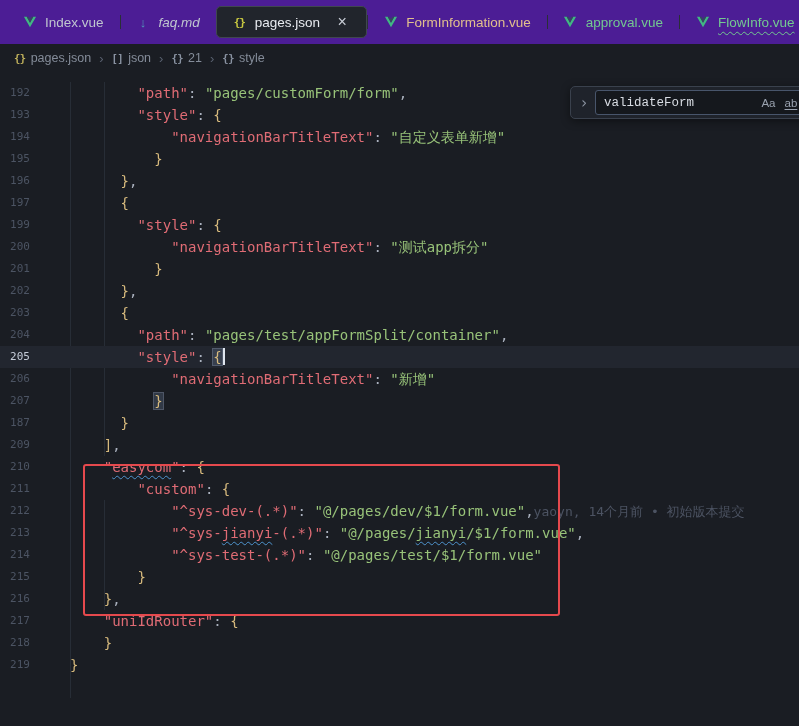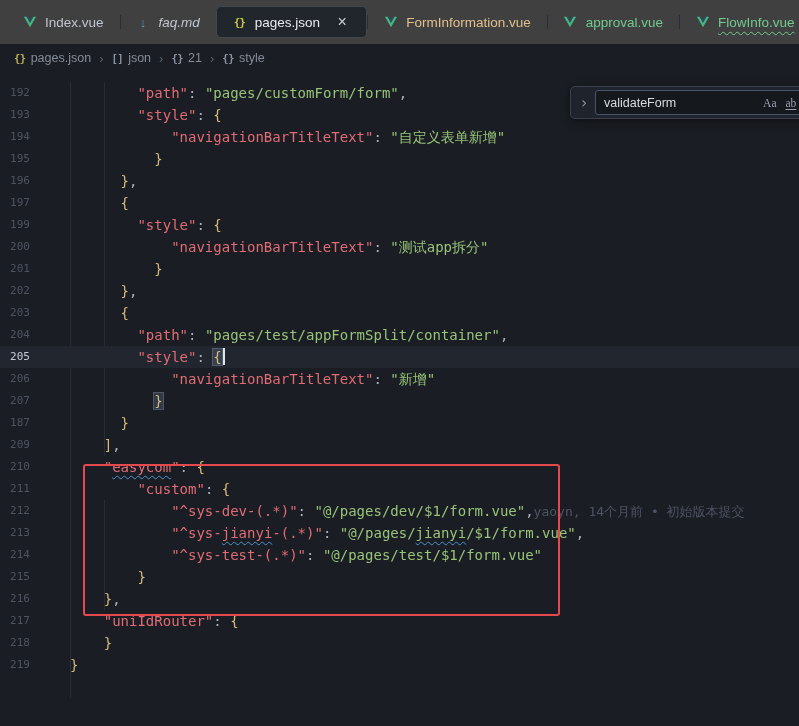--- a/index.html
+++ b/index.html
@@ -7,21 +7,21 @@
     --ui:"Liberation Sans","DejaVu Sans",sans-serif;
   }
   *{box-sizing:border-box}
   html,body{margin:0;padding:0}
   body{
     width:799px;height:726px;overflow:hidden;background:#1a1d23;
     display:flex;flex-direction:column;font-family:var(--ui);
   }
 
   
-  .tabbar{height:44px;flex:none;background:#404040;display:flex;align-items:center;
+  .tabbar{height:44px;flex:none;background:#4c1d95;display:flex;align-items:center;
     padding-left:6px;overflow:hidden;white-space:nowrap}
   .tab{flex:none;display:flex;align-items:center;gap:8px;height:32px;padding:0 15px;
     font-size:13.5px;color:#bfc5cf;border:1px solid transparent;border-radius:5px;
     cursor:pointer;position:relative}
   .tab:not(.active):not(:first-child)::before{content:"";position:absolute;left:-1px;top:8px;bottom:8px;width:1px;background:#2a2f37}
   .tab.active{background:#21252c;border-color:#40474f;color:#e8ebf0}
   .tab.preview .tab-label{font-style:italic}
   .tab.modified{color:var(--c-modified_tab,#e2c08d)}
   .tab.untracked{color:var(--c-untracked_tab,#73c991)}
   .tab.squiggle .tab-label{text-decoration-line:underline;text-decoration-style:wavy;
@@ -67,22 +67,22 @@
     border:2px solid var(--c-annotation,#e5494d);border-radius:3px;z-index:3;pointer-events:none}
 
   
   .find-widget{position:absolute;top:14px;left:570px;width:260px;height:33px;
     background:#1f232b;border:1px solid #3a414d;border-radius:5px;
     box-shadow:0 2px 10px rgba(0,0,0,.45);display:flex;align-items:center;gap:5px;
     padding:0 7px;z-index:6}
   .find-chevron{color:#8b93a1;font-size:15px;flex:none;cursor:pointer;width:12px;text-align:center}
   .find-input{flex:1;height:25px;background:#15181d;border:1px solid #48556b;border-radius:3px;
     display:flex;align-items:center;padding:0 3px 0 8px}
-  .find-text{flex:1;color:#d9dde4;font-family:Liberation Sans, sans-serif;font-size:12.5px}
-  .find-btn{flex:none;color:#9aa2af;font-size:11.5px;font-family:Liberation Serif, serif;
+  .find-text{flex:1;color:#d9dde4;font-family:Liberation Mono, monospace;font-size:12.5px}
+  .find-btn{flex:none;color:#9aa2af;font-size:11.5px;font-family:Liberation Sans, sans-serif;
     padding:2px 4px;border-radius:3px;margin-left:1px;cursor:pointer}
   .find-btn.ww{text-decoration:underline;text-underline-offset:2px}
 </style>
 </head>
 <body style="--c-key: #e06c75; --c-string: #98c379; --c-brace: #d7ba7d; --c-punct: #abb2bf; --c-squiggle: #4e94ce; --c-annotation: #e5494d; --c-modified_tab: #e2c08d; --c-untracked_tab: #73c991; --c-blame: #4c5362;">
 
 <div class="tabbar">
     <div class="tab normal">
       <span class="tab-icon icon-vue">
         <svg viewBox="0 0 24 24">

